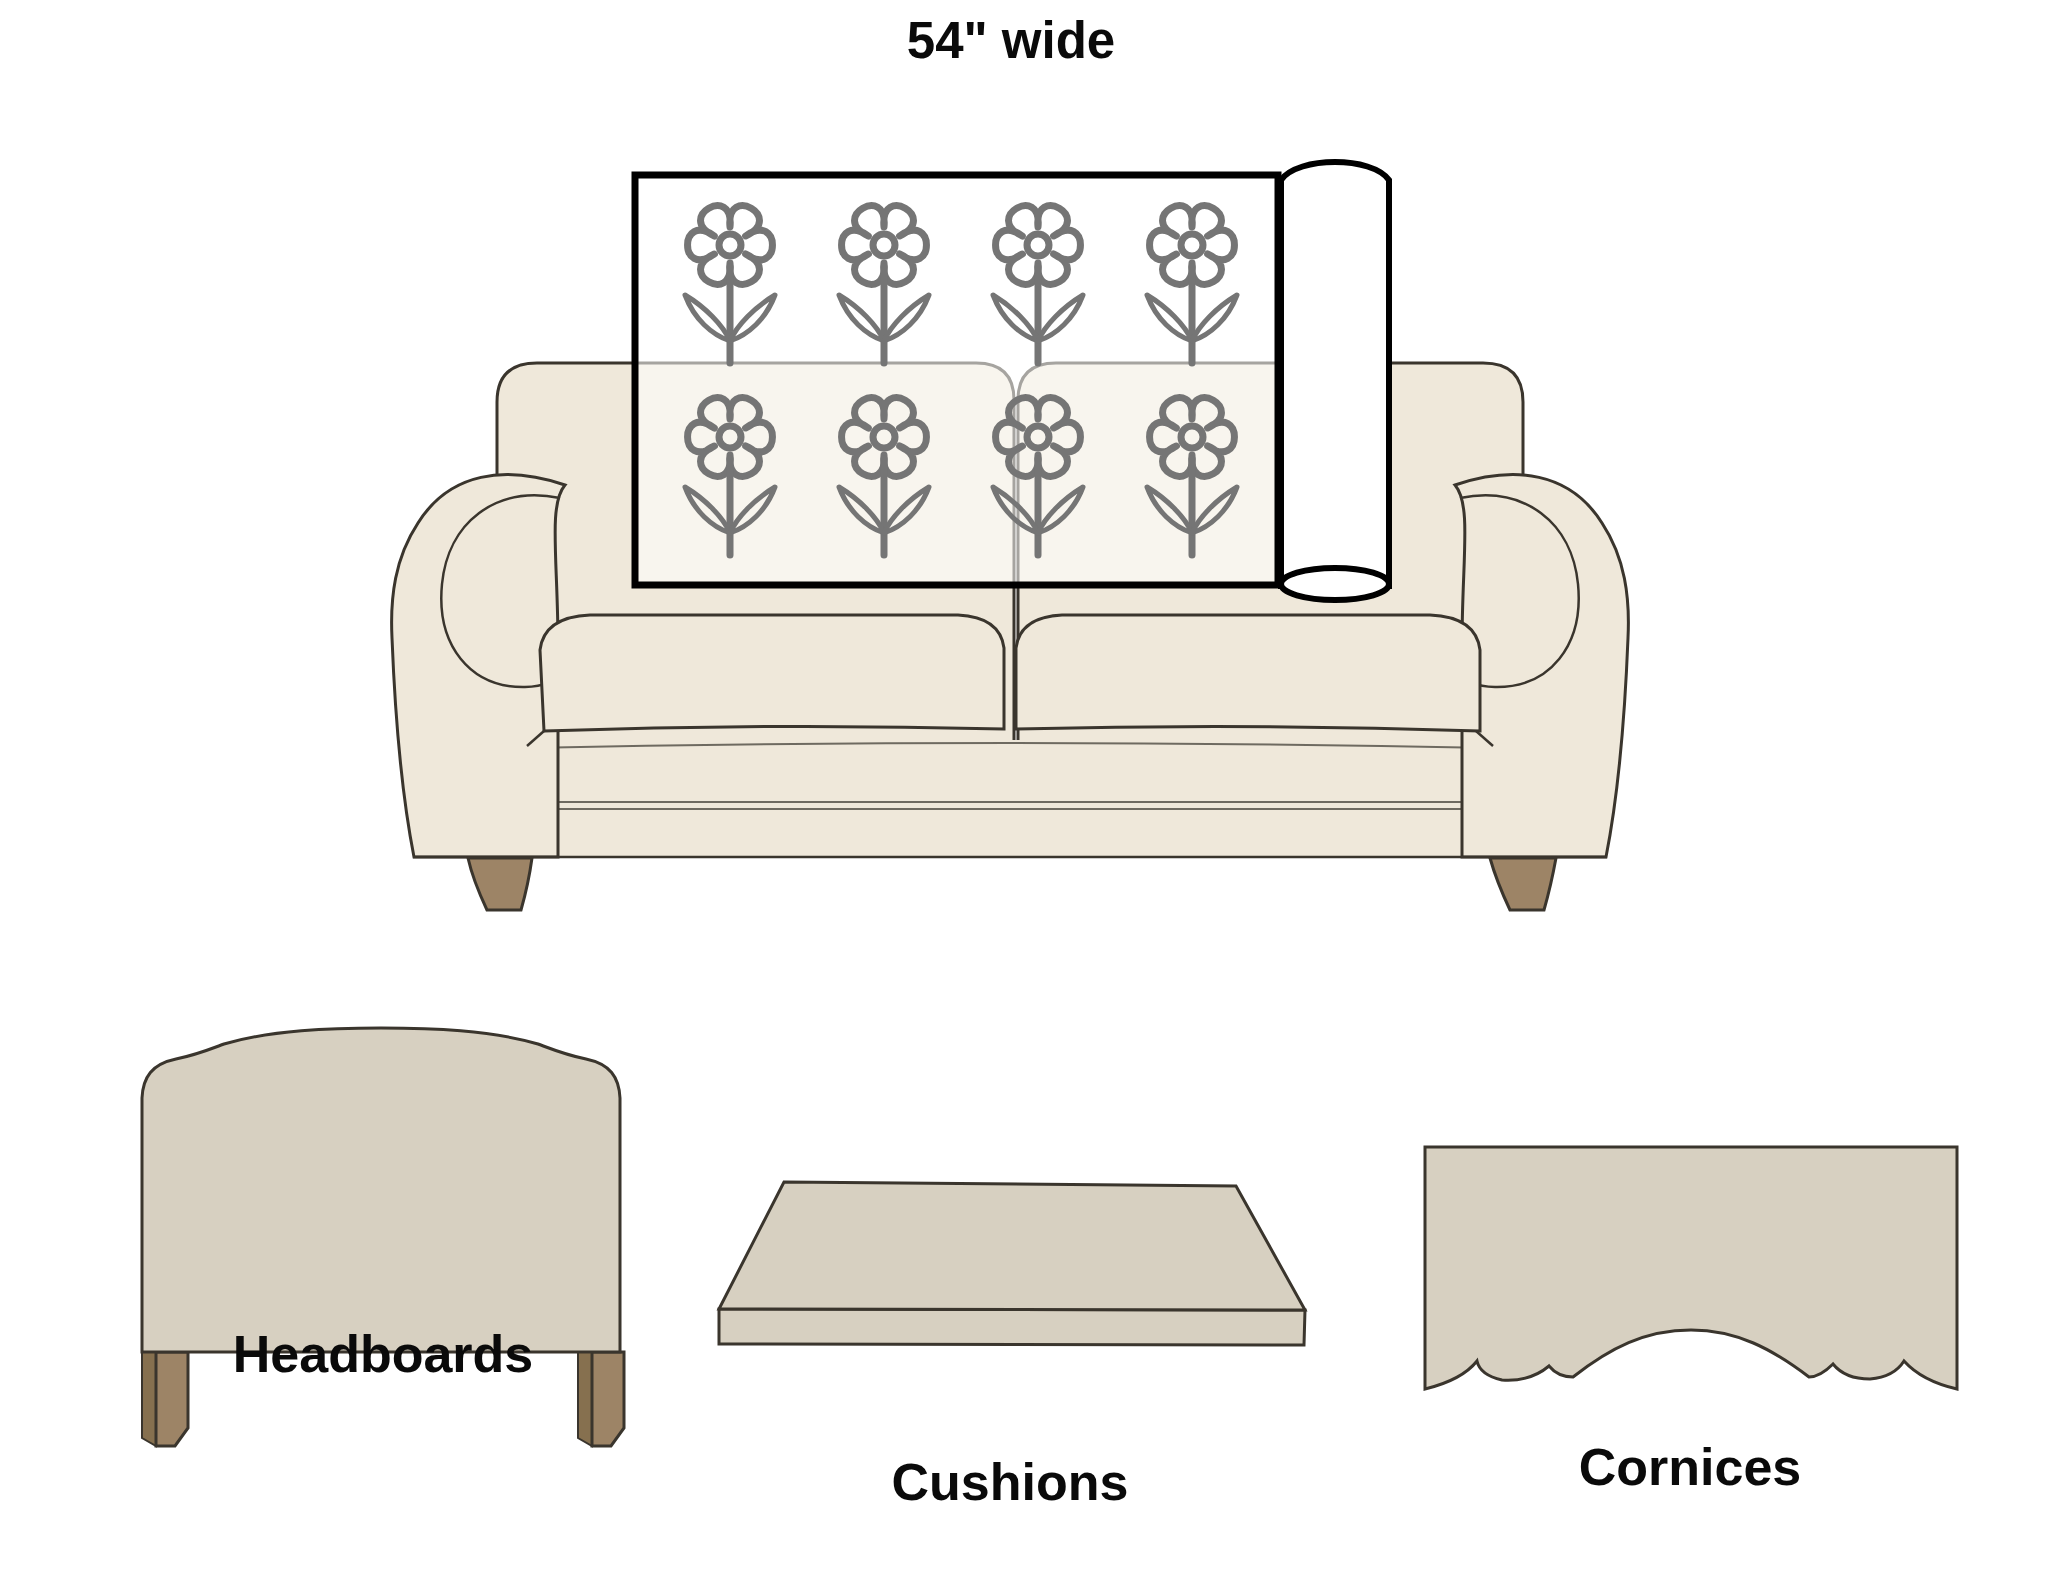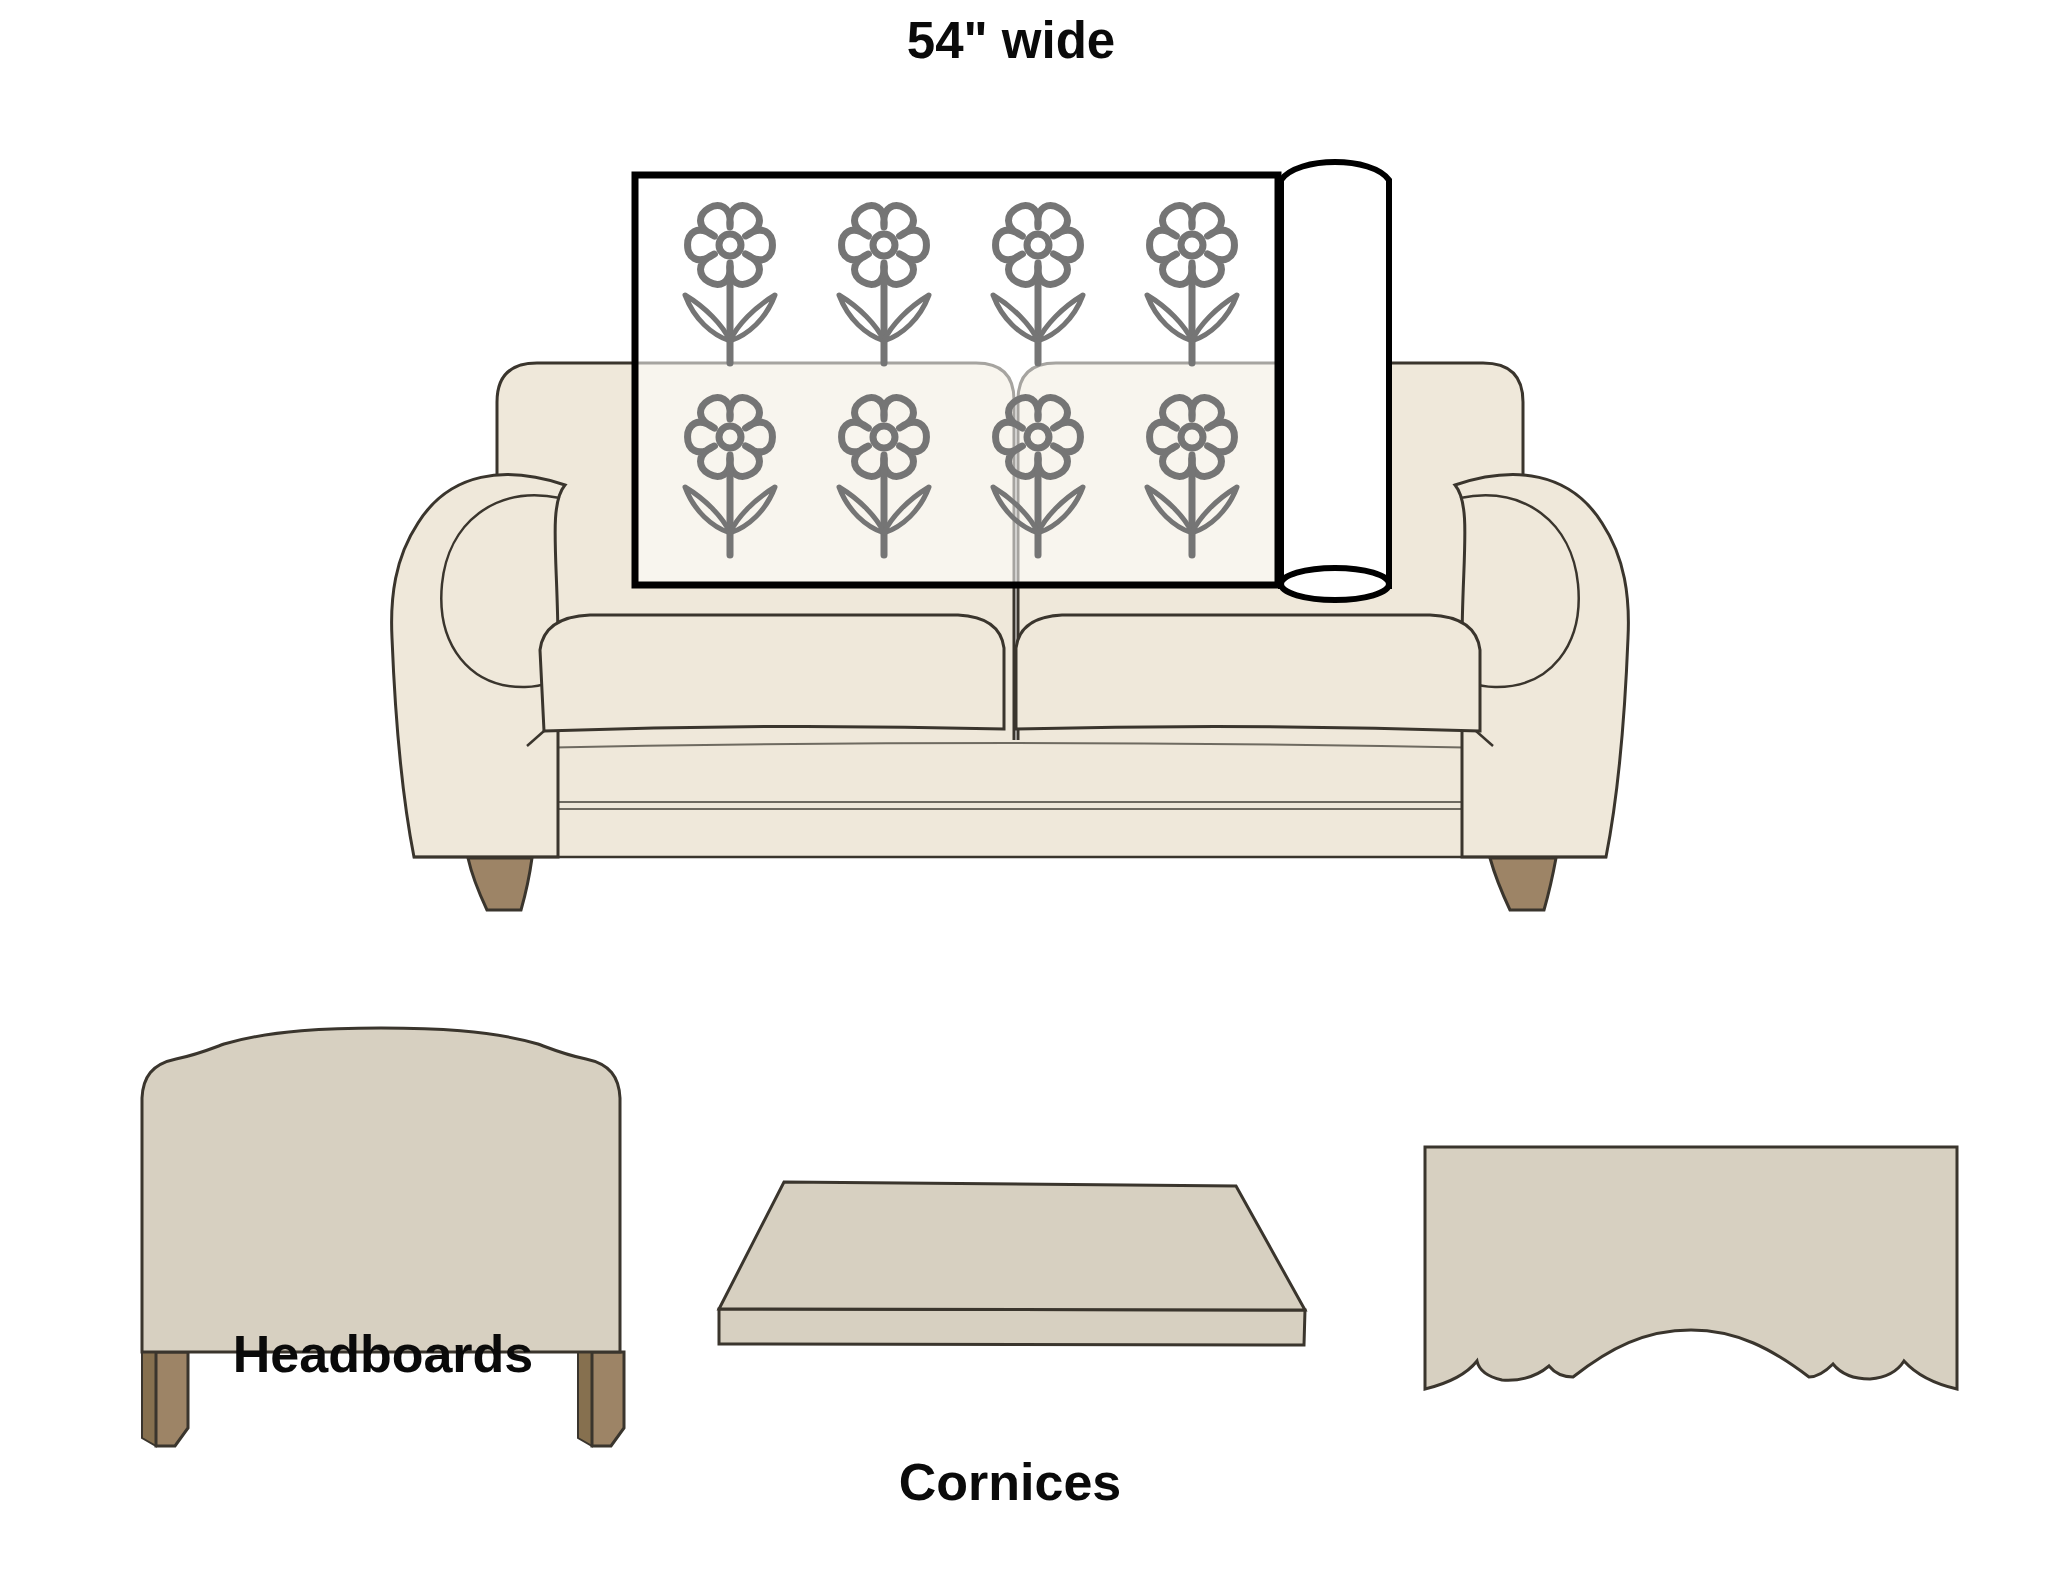--- a/index.html
+++ b/index.html
@@ -134,14 +134,15 @@
                Q 1480 1375 1477 1361
                Q 1462 1380 1425 1389 Z"></path>
     </g>
   </svg>
 
   <div class="title" style="left:1011px;top:12px;">
     <div>54" wide</div>
   </div>
 
   <div class="label" style="left:383px;top:1324px;">Headboards</div>
-  <div class="label" style="left:1010px;top:1452px;">Cornices</div>
+  <div class="label" style="left:1010px;top:1452px;">Cushions</div>
+  <div class="label" style="left:1690px;top:1437px;">Cornices</div>
 </div>
 
 </body></html>

